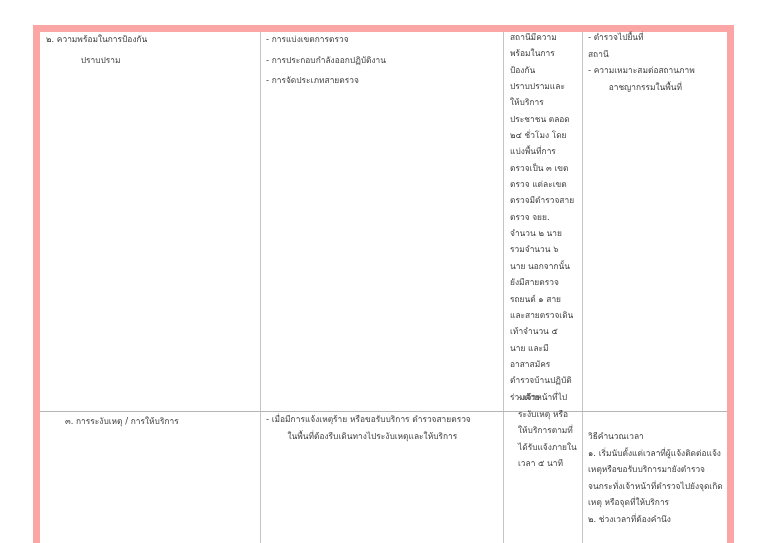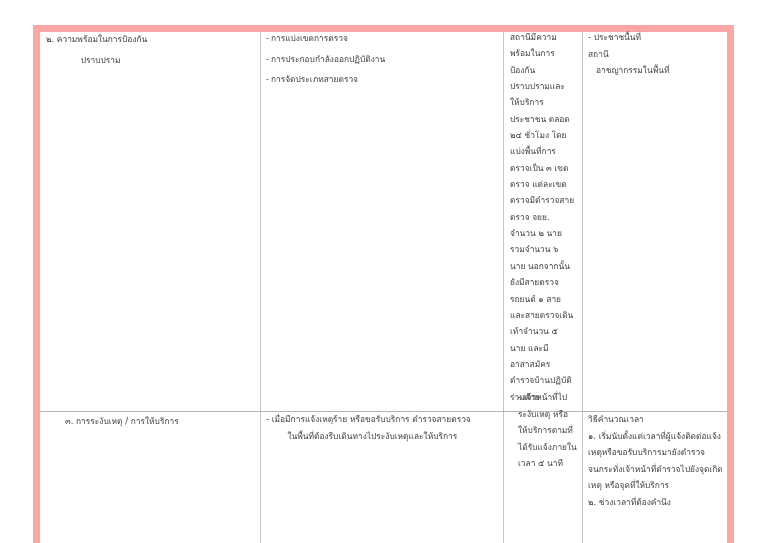--- a/index.html
+++ b/index.html
@@ -19,21 +19,21 @@
 <div class="tbl">
   <div class="vline" style="left:220px"></div>
   <div class="vline" style="left:463px"></div>
   <div class="vline" style="left:542px"></div>
   <div class="hline" style="top:379px"></div>
 
   <div class="cell" style="left:6px; top:-3px;">
     <span class="ln">๒. ความพร้อมในการป้องกัน</span>
     <span class="ln ind2">ปราบปราม</span>
   </div>
-  <div class="cell" style="left:226px; top:-3px;font-family:Liberation Serif, serif;">
+  <div class="cell" style="left:226px; top:-3px;">
     <span class="ln">- การแบ่งเขตการตรวจ</span>
     <span class="ln">- การประกอบกำลังออกปฏิบัติงาน</span>
     <span class="ln">- การจัดประเภทสายตรวจ</span>
   </div>
   <div class="cell" style="left:470px; top:-3px; line-height:16.35px;">
     <span class="ln">สถานีมีความ</span>
     <span class="ln">พร้อมในการ</span>
     <span class="ln">ป้องกัน</span>
     <span class="ln">ปราบปรามและ</span>
     <span class="ln">ให้บริการ</span>
@@ -50,40 +50,41 @@
     <span class="ln">ยังมีสายตรวจ</span>
     <span class="ln">รถยนต์ ๑ สาย</span>
     <span class="ln">และสายตรวจเดิน</span>
     <span class="ln">เท้าจำนวน ๕</span>
     <span class="ln">นาย และมี</span>
     <span class="ln">อาสาสมัคร</span>
     <span class="ln">ตำรวจบ้านปฏิบัติ</span>
     <span class="ln">ร่วมด้วย</span>
   </div>
   <div class="cell" style="left:548px; top:-3px; line-height:16.6px;">
-    <span class="ln">- ประชาชนื้นที่</span>
+    <span class="ln">- ตำรวจไปยื้นที่</span>
     <span class="ln">สถานี</span>
+    <span class="ln">- ความเหมาะสมต่อสถานภาพ</span>
     <span class="ln ind2">อาชญากรรมในพื้นที่</span>
   </div>
 
   <div class="cell" style="left:6px; top:379px;margin-left:19px;">
     <span class="ln">๓. การระงับเหตุ / การให้บริการ</span>
   </div>
   <div class="cell" style="left:226px; top:379px; line-height:16.5px;">
     <span class="ln">- เมื่อมีการแจ้งเหตุร้าย หรือขอรับบริการ ตำรวจสายตรวจ</span>
     <span class="ln ind2">ในพื้นที่ต้องรีบเดินทางไประงับเหตุและให้บริการ</span>
   </div>
   <div class="cell" style="left:470px; top:357px; line-height:16.6px;margin-left:8px;">
     <span class="ln">- เจ้าหน้าที่ไป</span>
     <span class="ln">ระงับเหตุ หรือ</span>
     <span class="ln">ให้บริการตามที่</span>
     <span class="ln">ได้รับแจ้งภายใน</span>
     <span class="ln">เวลา ๕ นาที</span>
   </div>
-  <div class="cell" style="left:548px; top:379px; line-height:16.6px;">
+  <div class="cell" style="left:548px; top:396px; line-height:16.6px;">
     <span class="ln">วิธีคำนวณเวลา</span>
     <span class="ln">๑. เริ่มนับตั้งแต่เวลาที่ผู้แจ้งติดต่อแจ้ง</span>
     <span class="ln">เหตุหรือขอรับบริการมายังตำรวจ</span>
     <span class="ln">จนกระทั่งเจ้าหน้าที่ตำรวจไปยังจุดเกิด</span>
     <span class="ln">เหตุ หรือจุดที่ให้บริการ</span>
     <span class="ln">๒. ช่วงเวลาที่ต้องคำนึง</span>
   </div>
 </div>
 
 </body></html>

